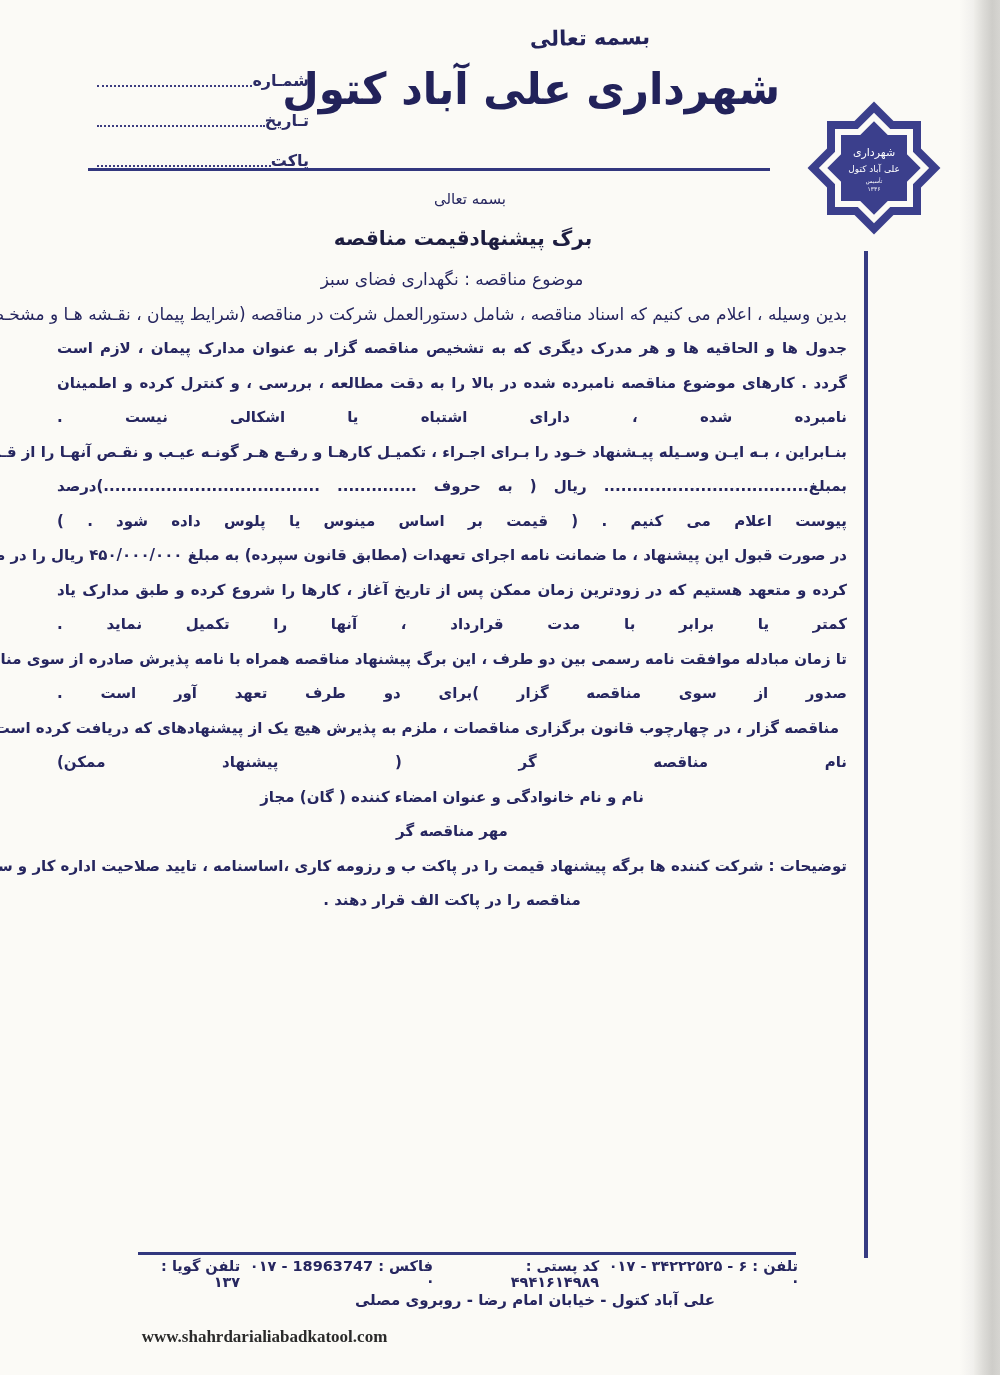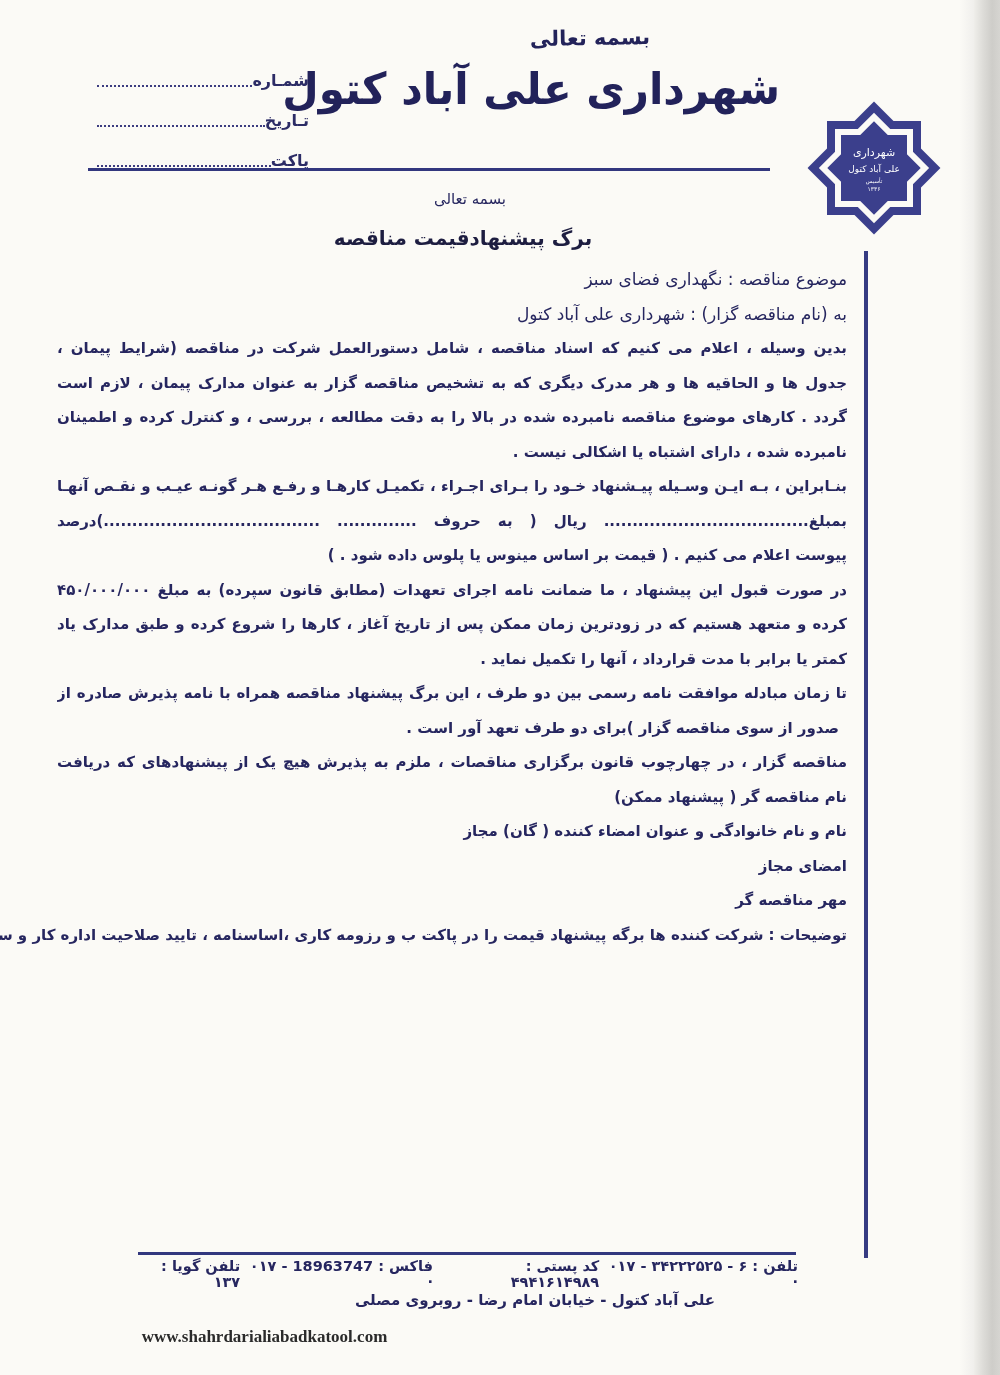--- a/index.html
+++ b/index.html
@@ -50,21 +50,21 @@
   .form-title{
     position:absolute;top:226px;left:0;width:910px;text-align:center;
     font-size:20px;font-weight:800;color:#1d1d40;margin-left:8px;
   }
 
   
   .body-text{
     position:absolute;top:262px;left:57px;width:790px;
     direction:rtl;color:#26265f;font-size:15px;font-weight:700;
   }
-  .body-line{line-height:34.5px;text-align:right;white-space:nowrap;}
+  .body-line{line-height:34.5px;text-align:center;white-space:nowrap;}
   
   .body-text .body-line:nth-child(1),
   .body-text .body-line:nth-child(2){font-size:17px;font-weight:500;}
   
   .body-text .body-line:nth-child(3),
   .body-text .body-line:nth-child(4),
   .body-text .body-line:nth-child(5),
   .body-text .body-line:nth-child(7),
   .body-text .body-line:nth-child(8),
   .body-text .body-line:nth-child(10),
@@ -146,39 +146,38 @@
 
 <div class="header-rule"></div>
 <div class="v-rule"></div>
 <div class="footer-rule"></div>
 
 <div class="besmeleh">بسمه تعالی</div>
 <div class="form-title">برگ پیشنهادقیمت مناقصه</div>
 
 <div class="body-text">
     <div class="body-line">موضوع مناقصه : نگهداری فضای سبز</div>
-    <div class="body-line">به (نام مناقصه گزار) : شهرداری علی آباد کتول</div>
     <div class="body-line">بدین وسیله ، اعلام می کنیم که اسناد مناقصه ، شامل دستورالعمل شرکت در مناقصه (شرایط پیمان ، نقـشه هـا و مشخـصات فنـی ،</div>
     <div class="body-line">جدول ها و الحاقیه ها و هر مدرک دیگری که به تشخیص مناقصه گزار به عنوان مدارک پیمان ، لازم است افزوده شود ، باید در فـرم درج</div>
     <div class="body-line">گردد . کارهای موضوع مناقصه نامبرده شده در بالا را به دقت مطالعه ، بررسی ، و کنترل کرده و اطمینان حاصل نموده ایـم کـه مـدارک</div>
     <div class="body-line">نامبرده شده ، دارای اشتباه یا اشکالی نیست .</div>
     <div class="body-line">بنـابراین ، بـه ایـن وسـیله پیـشنهاد خـود را بـرای اجـراء ، تکمیـل کارهـا و رفـع هـر گونـه عیـب و نقـص آنهـا را از قـرار</div>
     <div class="body-line">بمبلغ.................................... ریال ( به حروف .............. ......................................)درصد .............. بر اسـاس ریـز بـرآورد دفترچـه</div>
     <div class="body-line">پیوست  اعلام می کنیم . ( قیمت بر اساس مینوس یا پلوس داده شود . )</div>
     <div class="body-line">در صورت قبول این پیشنهاد ، ما ضمانت نامه اجرای تعهدات (مطابق قانون سپرده) به مبلغ ۴۵۰/۰۰۰/۰۰۰ ریال را در موعد مقـرر تـسلیم</div>
     <div class="body-line">کرده و متعهد هستیم که در زودترین زمان ممکن پس از تاریخ آغاز ، کارها را شروع کرده و طبق مدارک یاد شـده در بـالا ، و در زمـانی</div>
     <div class="body-line">کمتر یا برابر با مدت قرارداد ، آنها را تکمیل نماید .</div>
     <div class="body-line">تا زمان مبادله موافقت نامه رسمی بین دو طرف ، این برگ پیشنهاد مناقصه همراه با نامه پذیرش صادره از سوی مناقصه گزار ( در صورت</div>
     <div class="body-line">صدور  از سوی مناقصه گزار )برای دو طرف تعهد آور است .</div>
     <div class="body-line">مناقصه گزار ، در چهارچوب قانون برگزاری مناقصات ، ملزم به پذیرش هیچ یک از پیشنهادهای که دریافت کرده است از جمله پیـشنهاد</div>
     <div class="body-line">نام مناقصه گر ( پیشنهاد ممکن)</div>
     <div class="body-line">نام و نام خانوادگی و عنوان امضاء کننده ( گان) مجاز</div>
-    <div class="body-line">امضای مجاز</div>
     <div class="body-line">مهر مناقصه گر</div>
     <div class="body-line">توضیحات : شرکت  کننده ها برگه پیشنهاد قیمت را در پاکت ب و رزومه کاری ،اساسنامه ، تایید صلاحیت اداره کار و سپرده شـرکت در</div>
+    <div class="body-line">مناقصه را در پاکت الف قرار دهند .</div>
   </div>
 
 <div class="contact-row">
     <span class="contact-item">تلفن : ۶ - ۳۴۲۲۲۵۲۵ - ۰۱۷ ·</span>
     <span class="contact-item">کد پستی : ۴۹۴۱۶۱۴۹۸۹</span>
     <span class="contact-item">فاکس : 18963747 - ۰۱۷ ·</span>
     <span class="contact-item">تلفن گویا : ۱۳۷</span>
   </div>
 <div class="address-line">علی آباد کتول - خیابان امام رضا - روبروی مصلی</div>
 <div class="website-url">www.shahrdarialiabadkatool.com</div>

